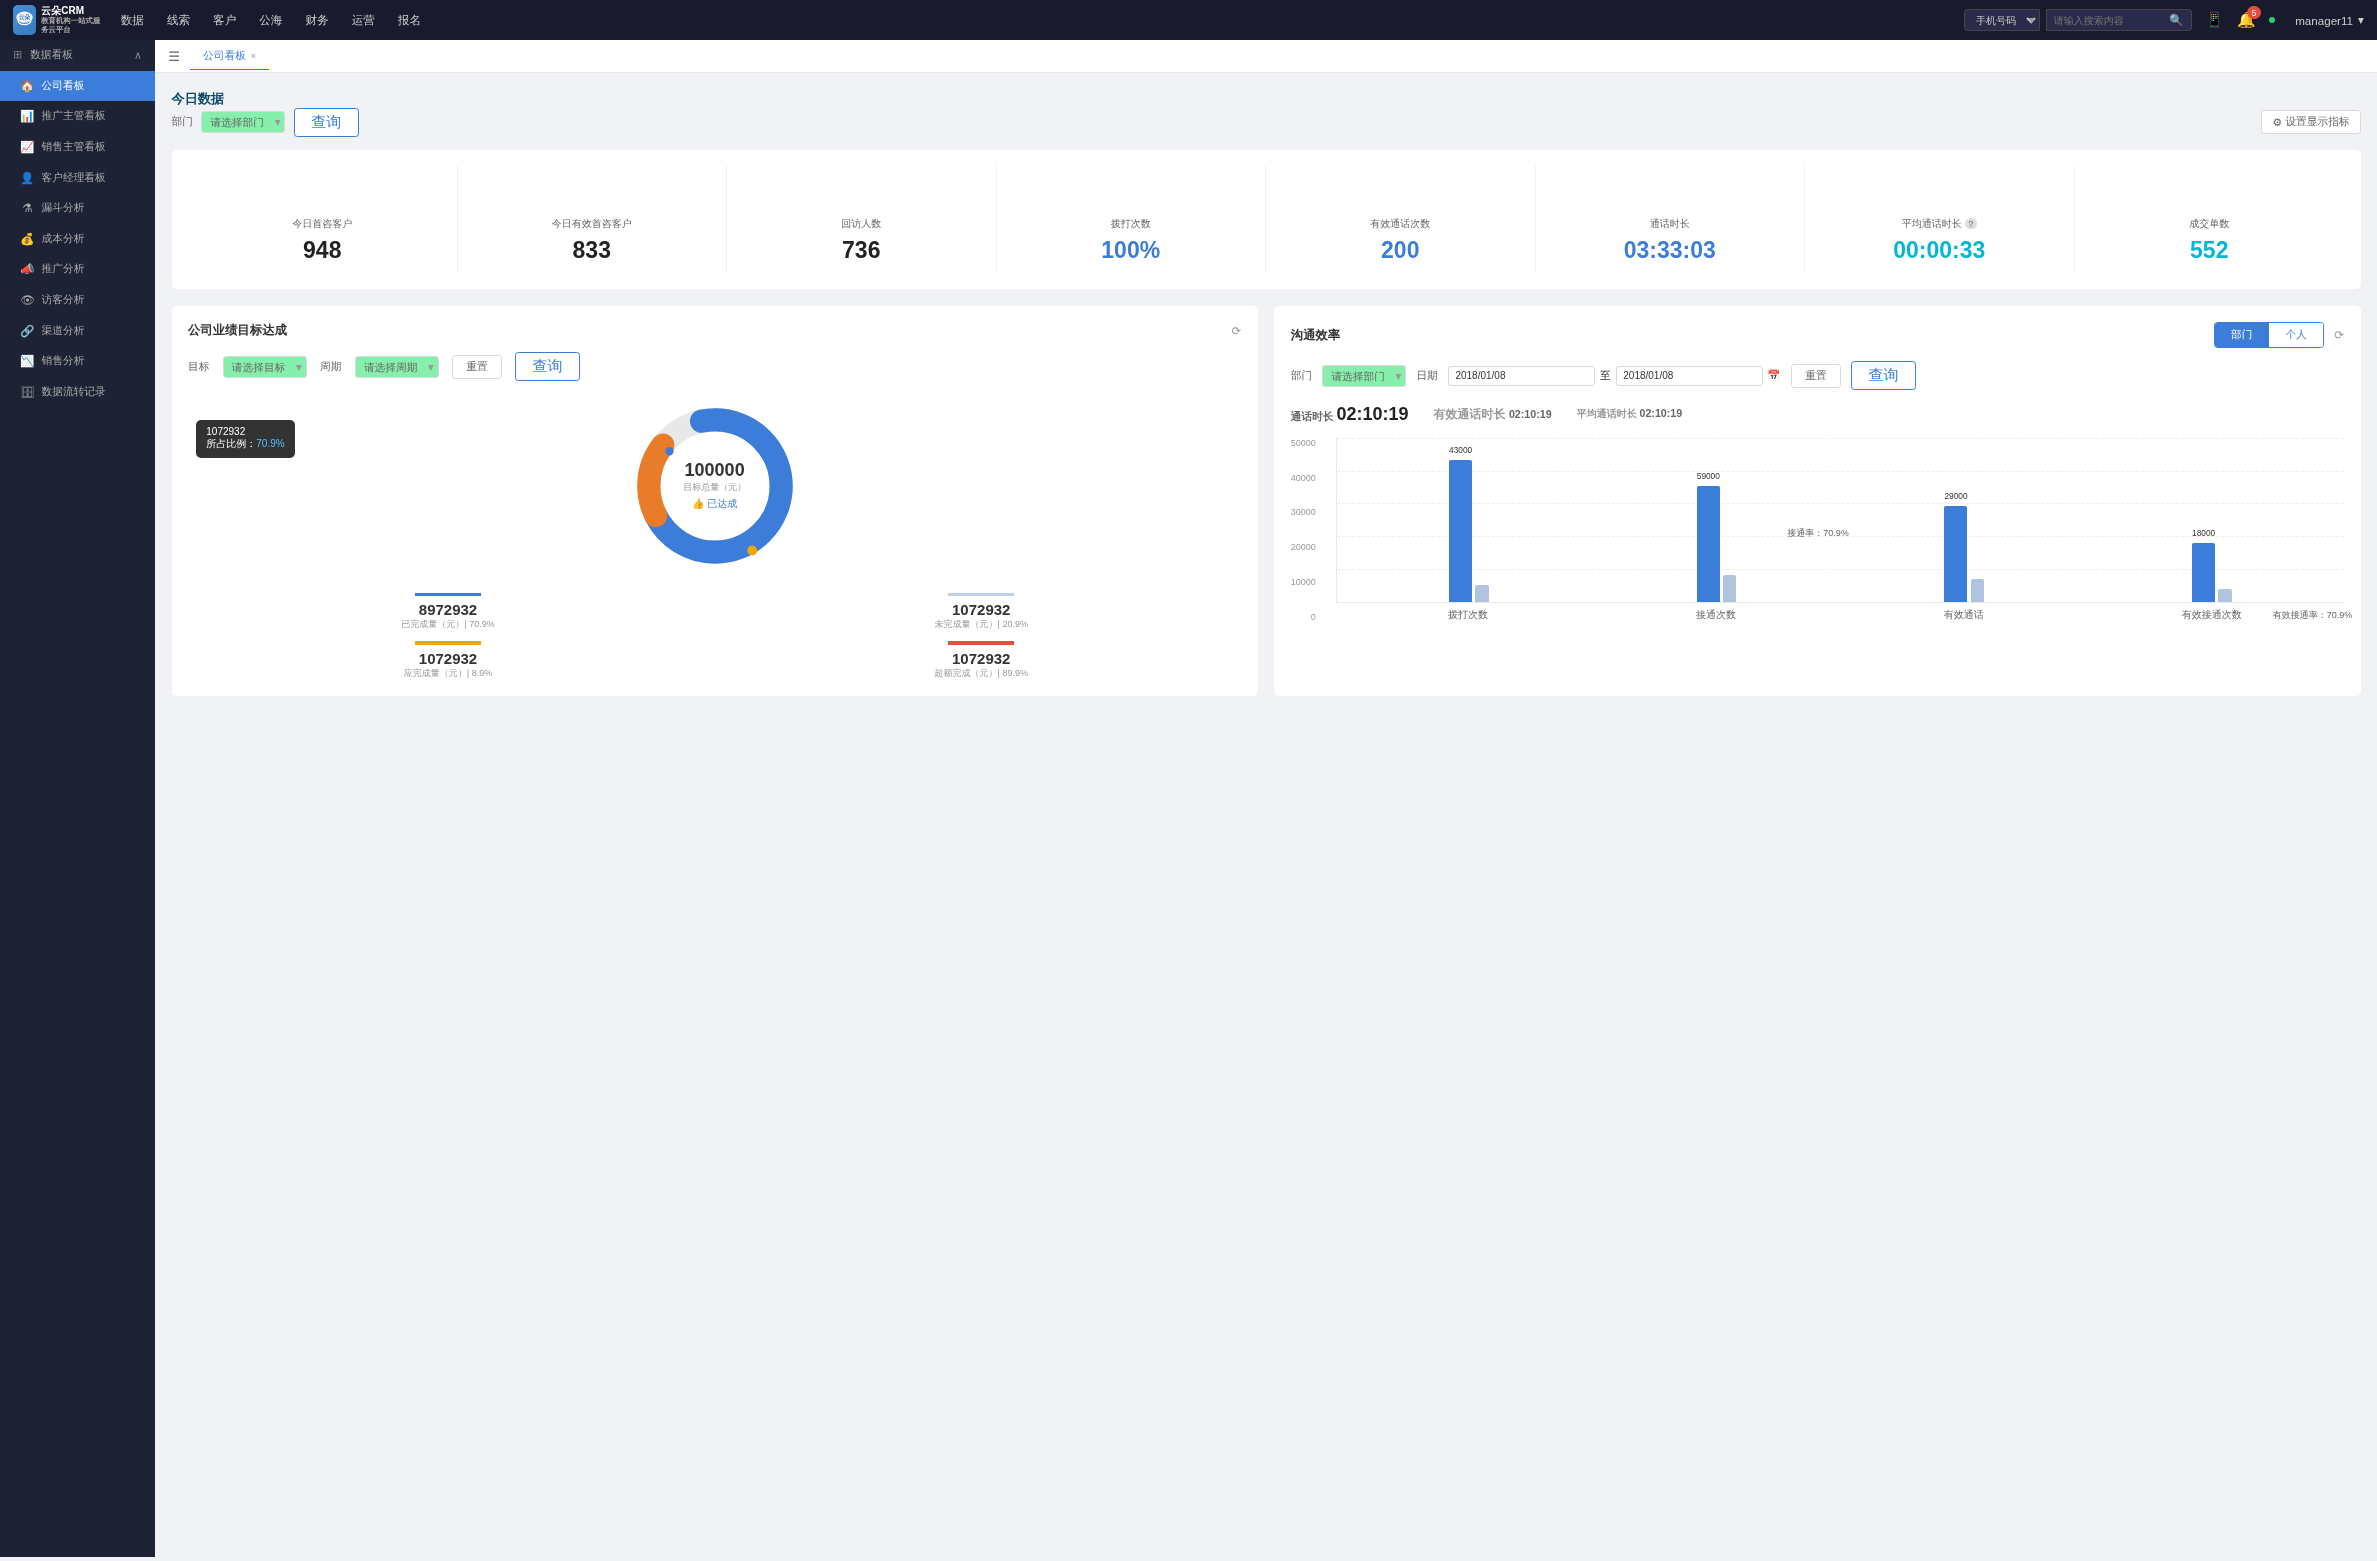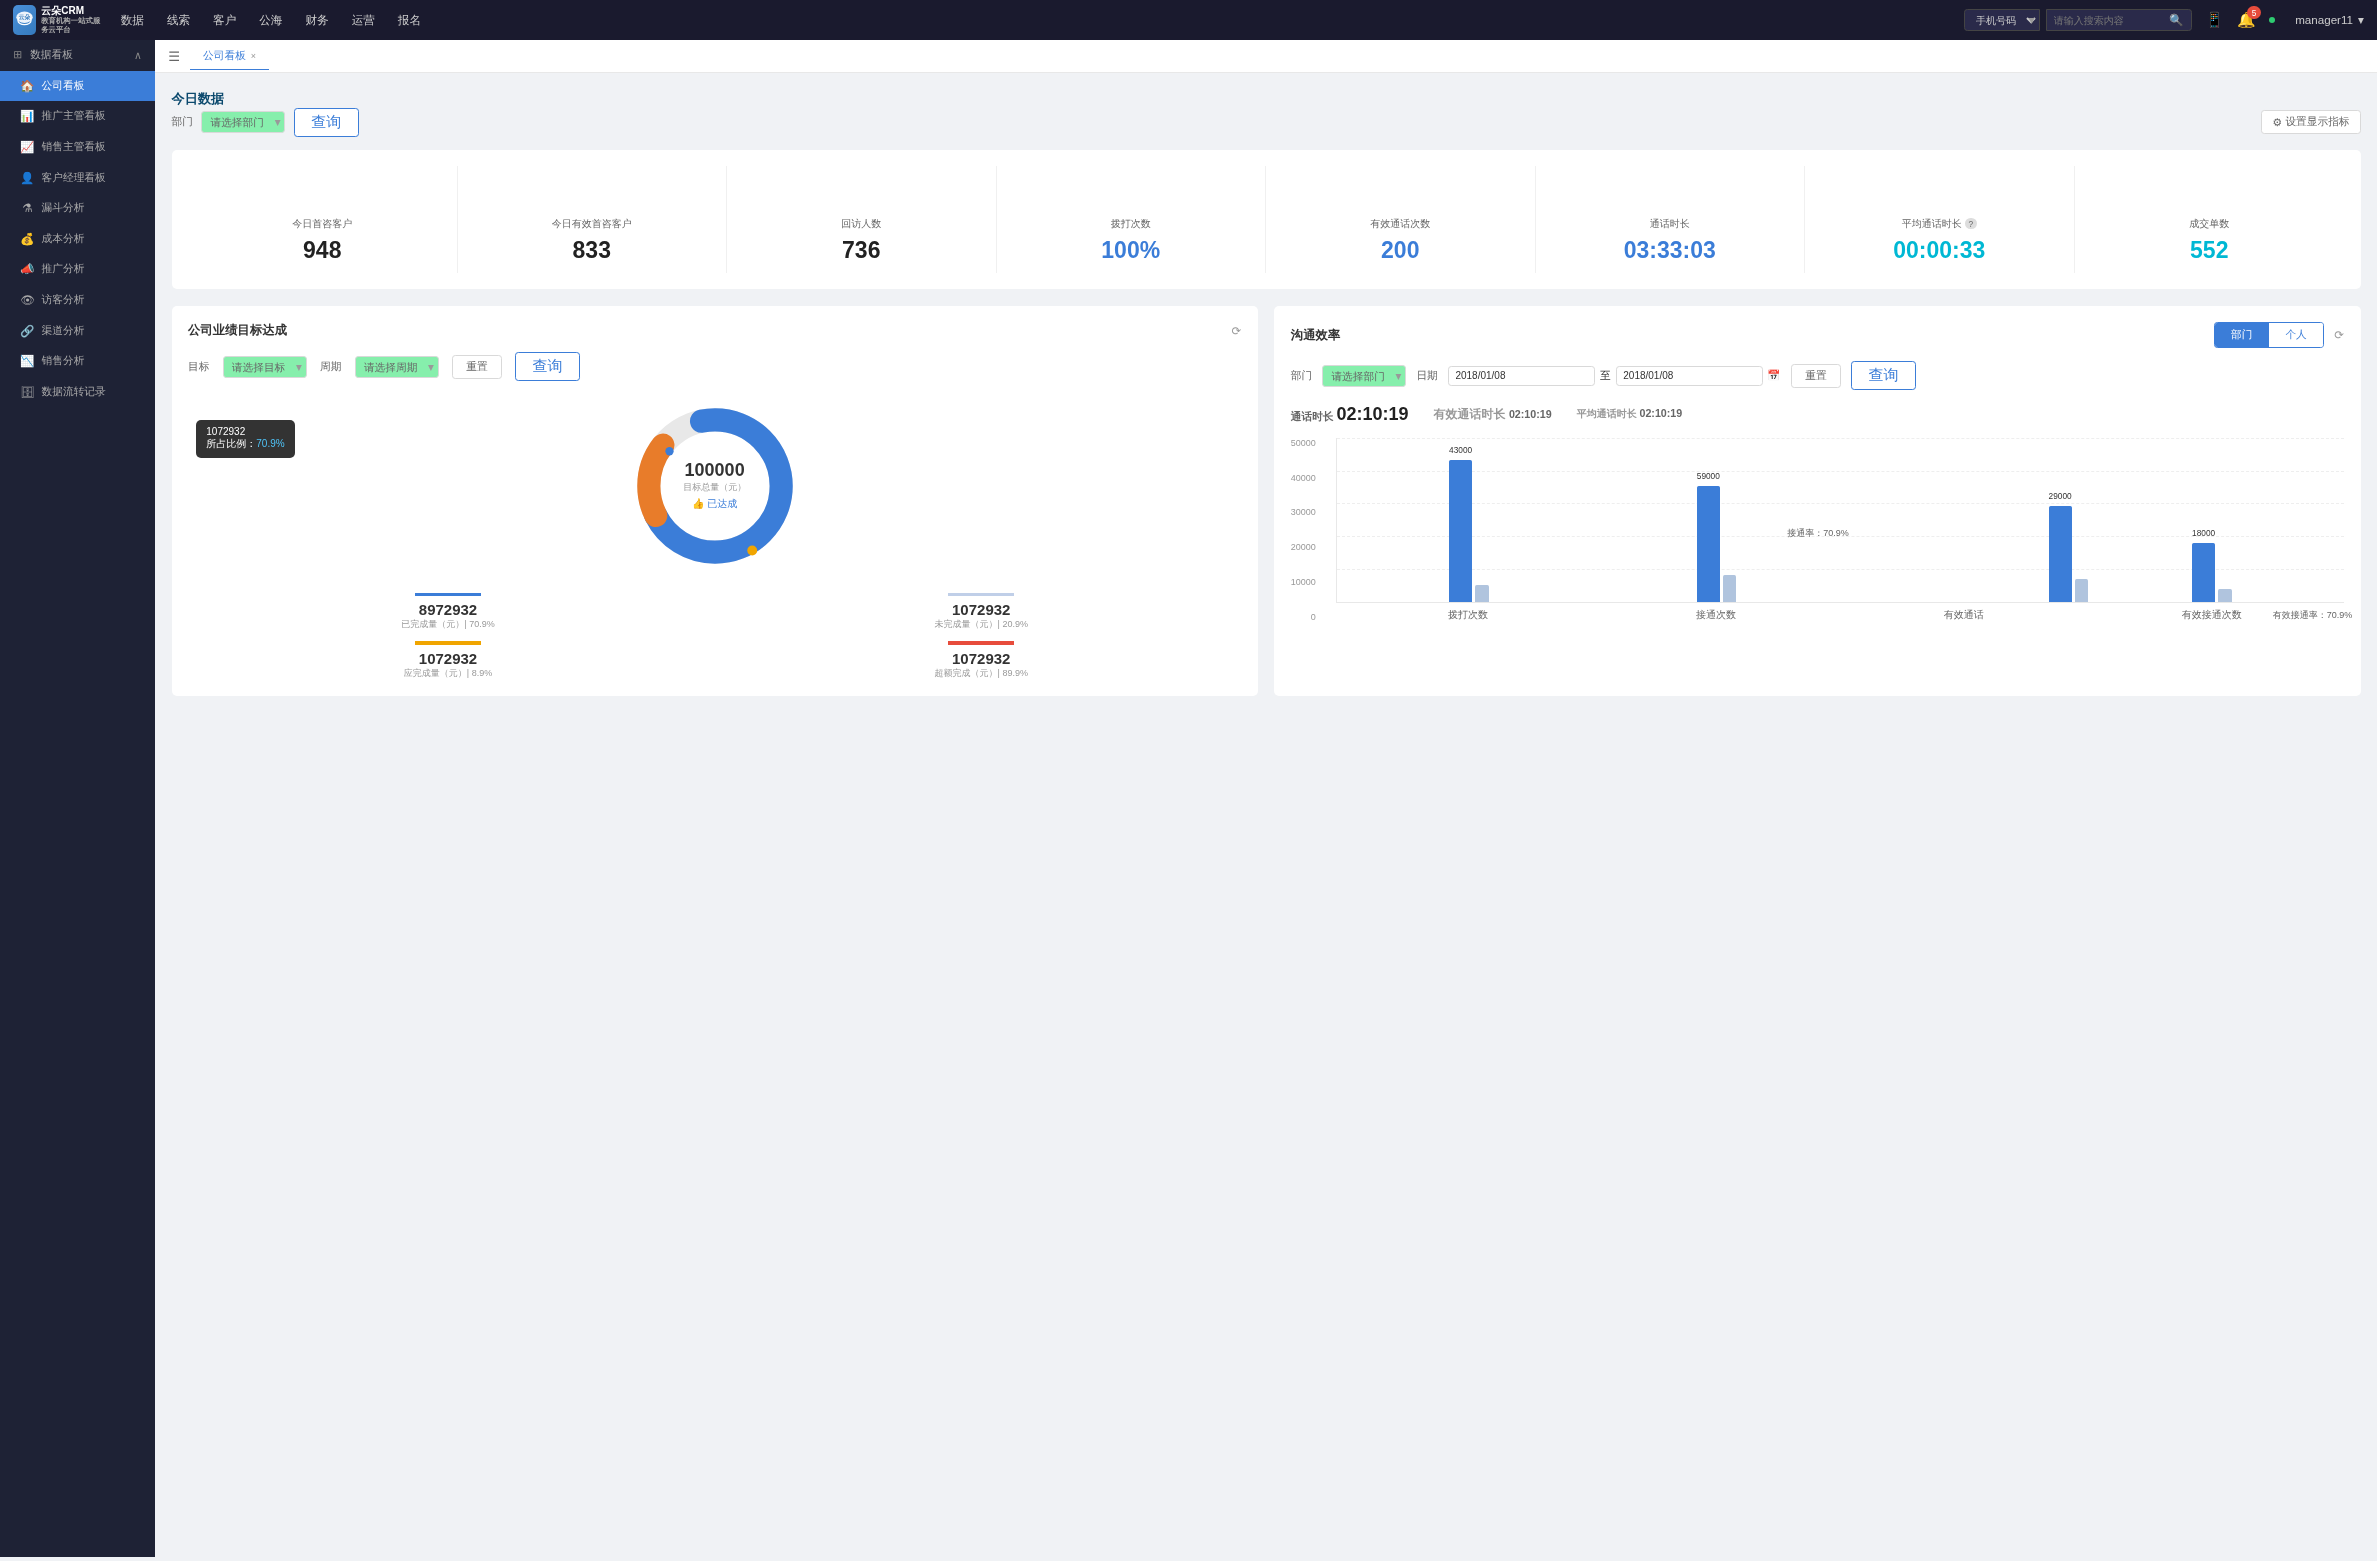--- a/index.html
+++ b/index.html
@@ -82,21 +82,21 @@
       position: absolute;
       top: -5px; right: -5px;
       background: #e74c3c;
       color: white;
       border-radius: 50%;
       width: 13.2px; height: 13.2px;
       font-size: 8.3px;
       display: flex; align-items: center; justify-content: center;
     }
     .user-info {
-      display: flex; align-items: flex-start; gap: 5px;
+      display: flex; align-items: center; gap: 5px;
       color: #ccc; cursor: pointer; margin-left: 6.6px;
     }
     .online-dot { width: 6.6px; height: 6.6px; background: #2ecc71; border-radius: 50%; }
 
     
     .sidebar {
       position: fixed;
       top: 40px; left: 0; bottom: 4px;
       width: 155px;
       background: #1e2235;
@@ -674,21 +674,21 @@
 
               <div style="flex:1;display:flex;align-items:flex-end;justify-content:center;gap:3.3px;position:relative;">
                 <div style="position:absolute;top:41px;right:-8.3px;font-size:9px;color:#666;white-space:nowrap;">接通率：70.9%</div>
                 <div style="position:relative;">
                   <span style="position:absolute;top:-15px;left:50%;transform:translateX(-50%);font-size:8.3px;color:#333;white-space:nowrap;">59000</span>
                   <div style="width:23px;height:116px;background:#3b7dd8;border-radius:1.7px 1.7px 0 0;"></div>
                 </div>
                 <div style="width:13.2px;height:26.4px;background:#b0c4de;border-radius:1.7px 1.7px 0 0;"></div>
               </div>
 
-              <div style="flex:1;display:flex;align-items:flex-end;justify-content:flex-end;gap:3.3px;position:relative;">
+              <div style="flex:1;display:flex;align-items:flex-end;justify-content:center;gap:3.3px;position:relative;">
                 <div style="position:relative;">
                   <span style="position:absolute;top:-15px;left:50%;transform:translateX(-50%);font-size:8.3px;color:#333;white-space:nowrap;">29000</span>
                   <div style="width:23px;height:96px;background:#3b7dd8;border-radius:1.7px 1.7px 0 0;"></div>
                 </div>
                 <div style="width:13.2px;height:23px;background:#b0c4de;border-radius:1.7px 1.7px 0 0;"></div>
               </div>
 
               <div style="flex:1;display:flex;align-items:flex-end;justify-content:center;gap:3.3px;position:relative;">
                 <div style="position:absolute;top:66px;right:-16.5px;font-size:9px;color:#666;white-space:nowrap;">有效接通率：70.9%</div>
                 <div style="position:relative;">

